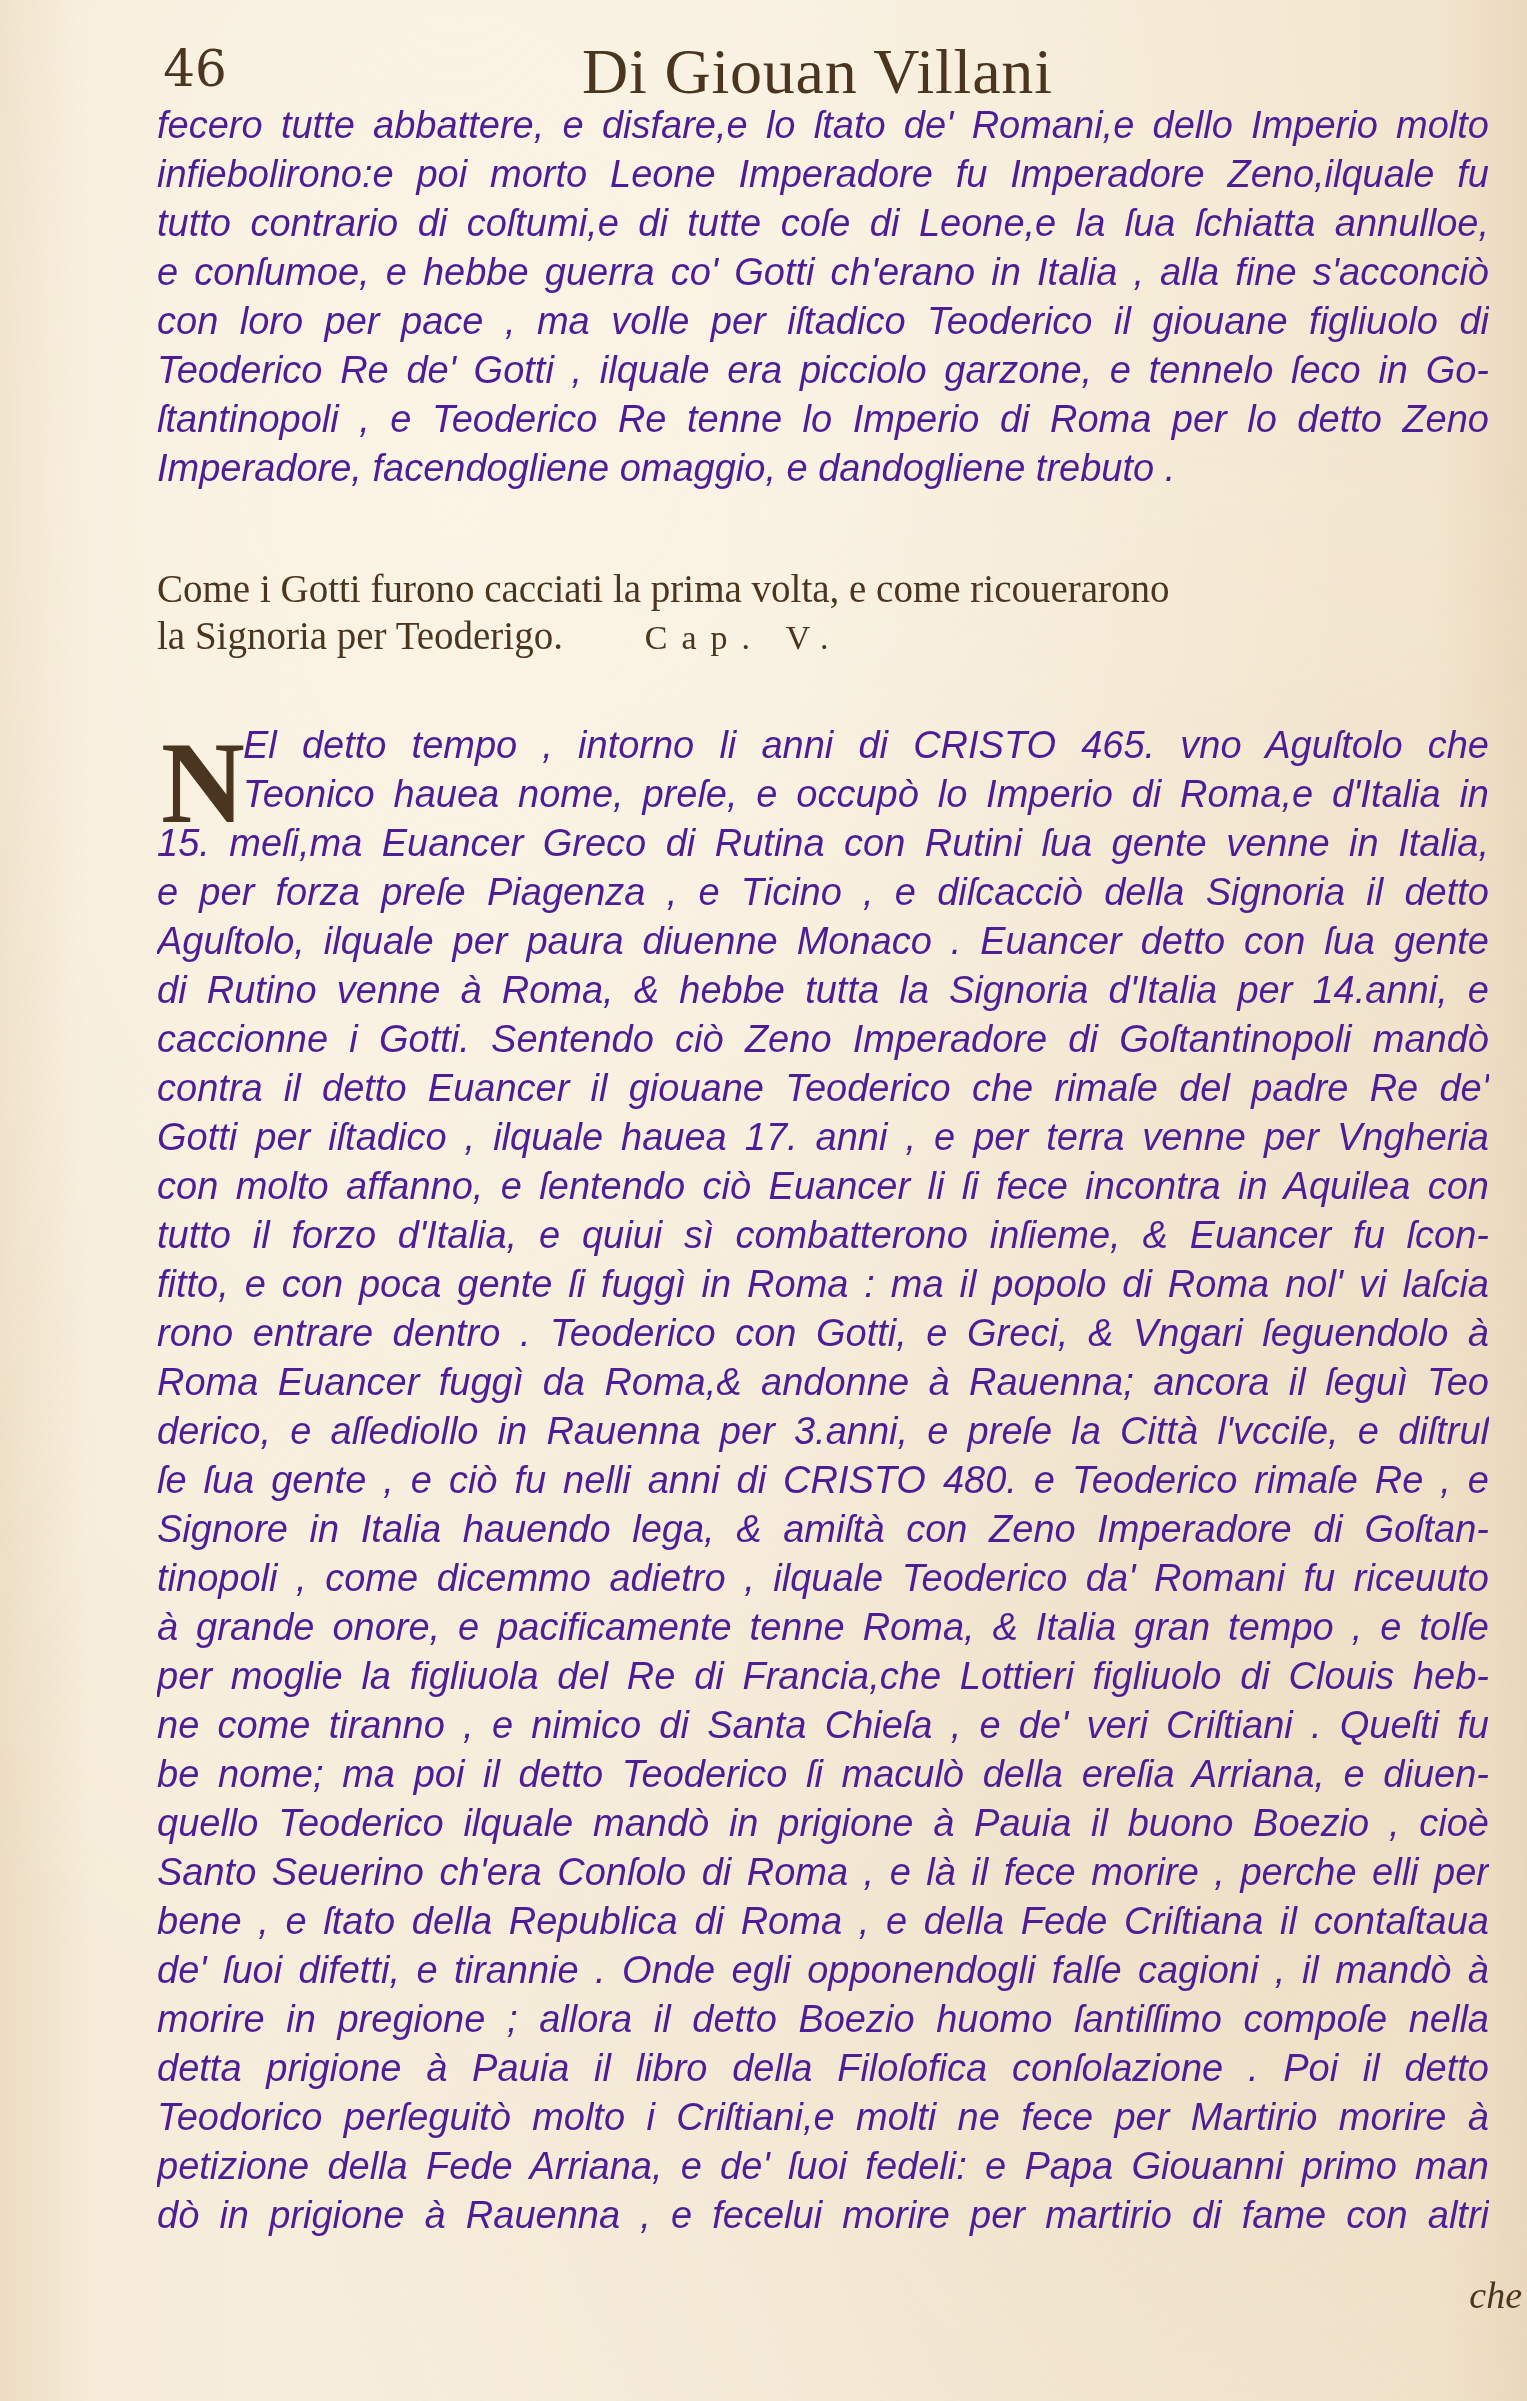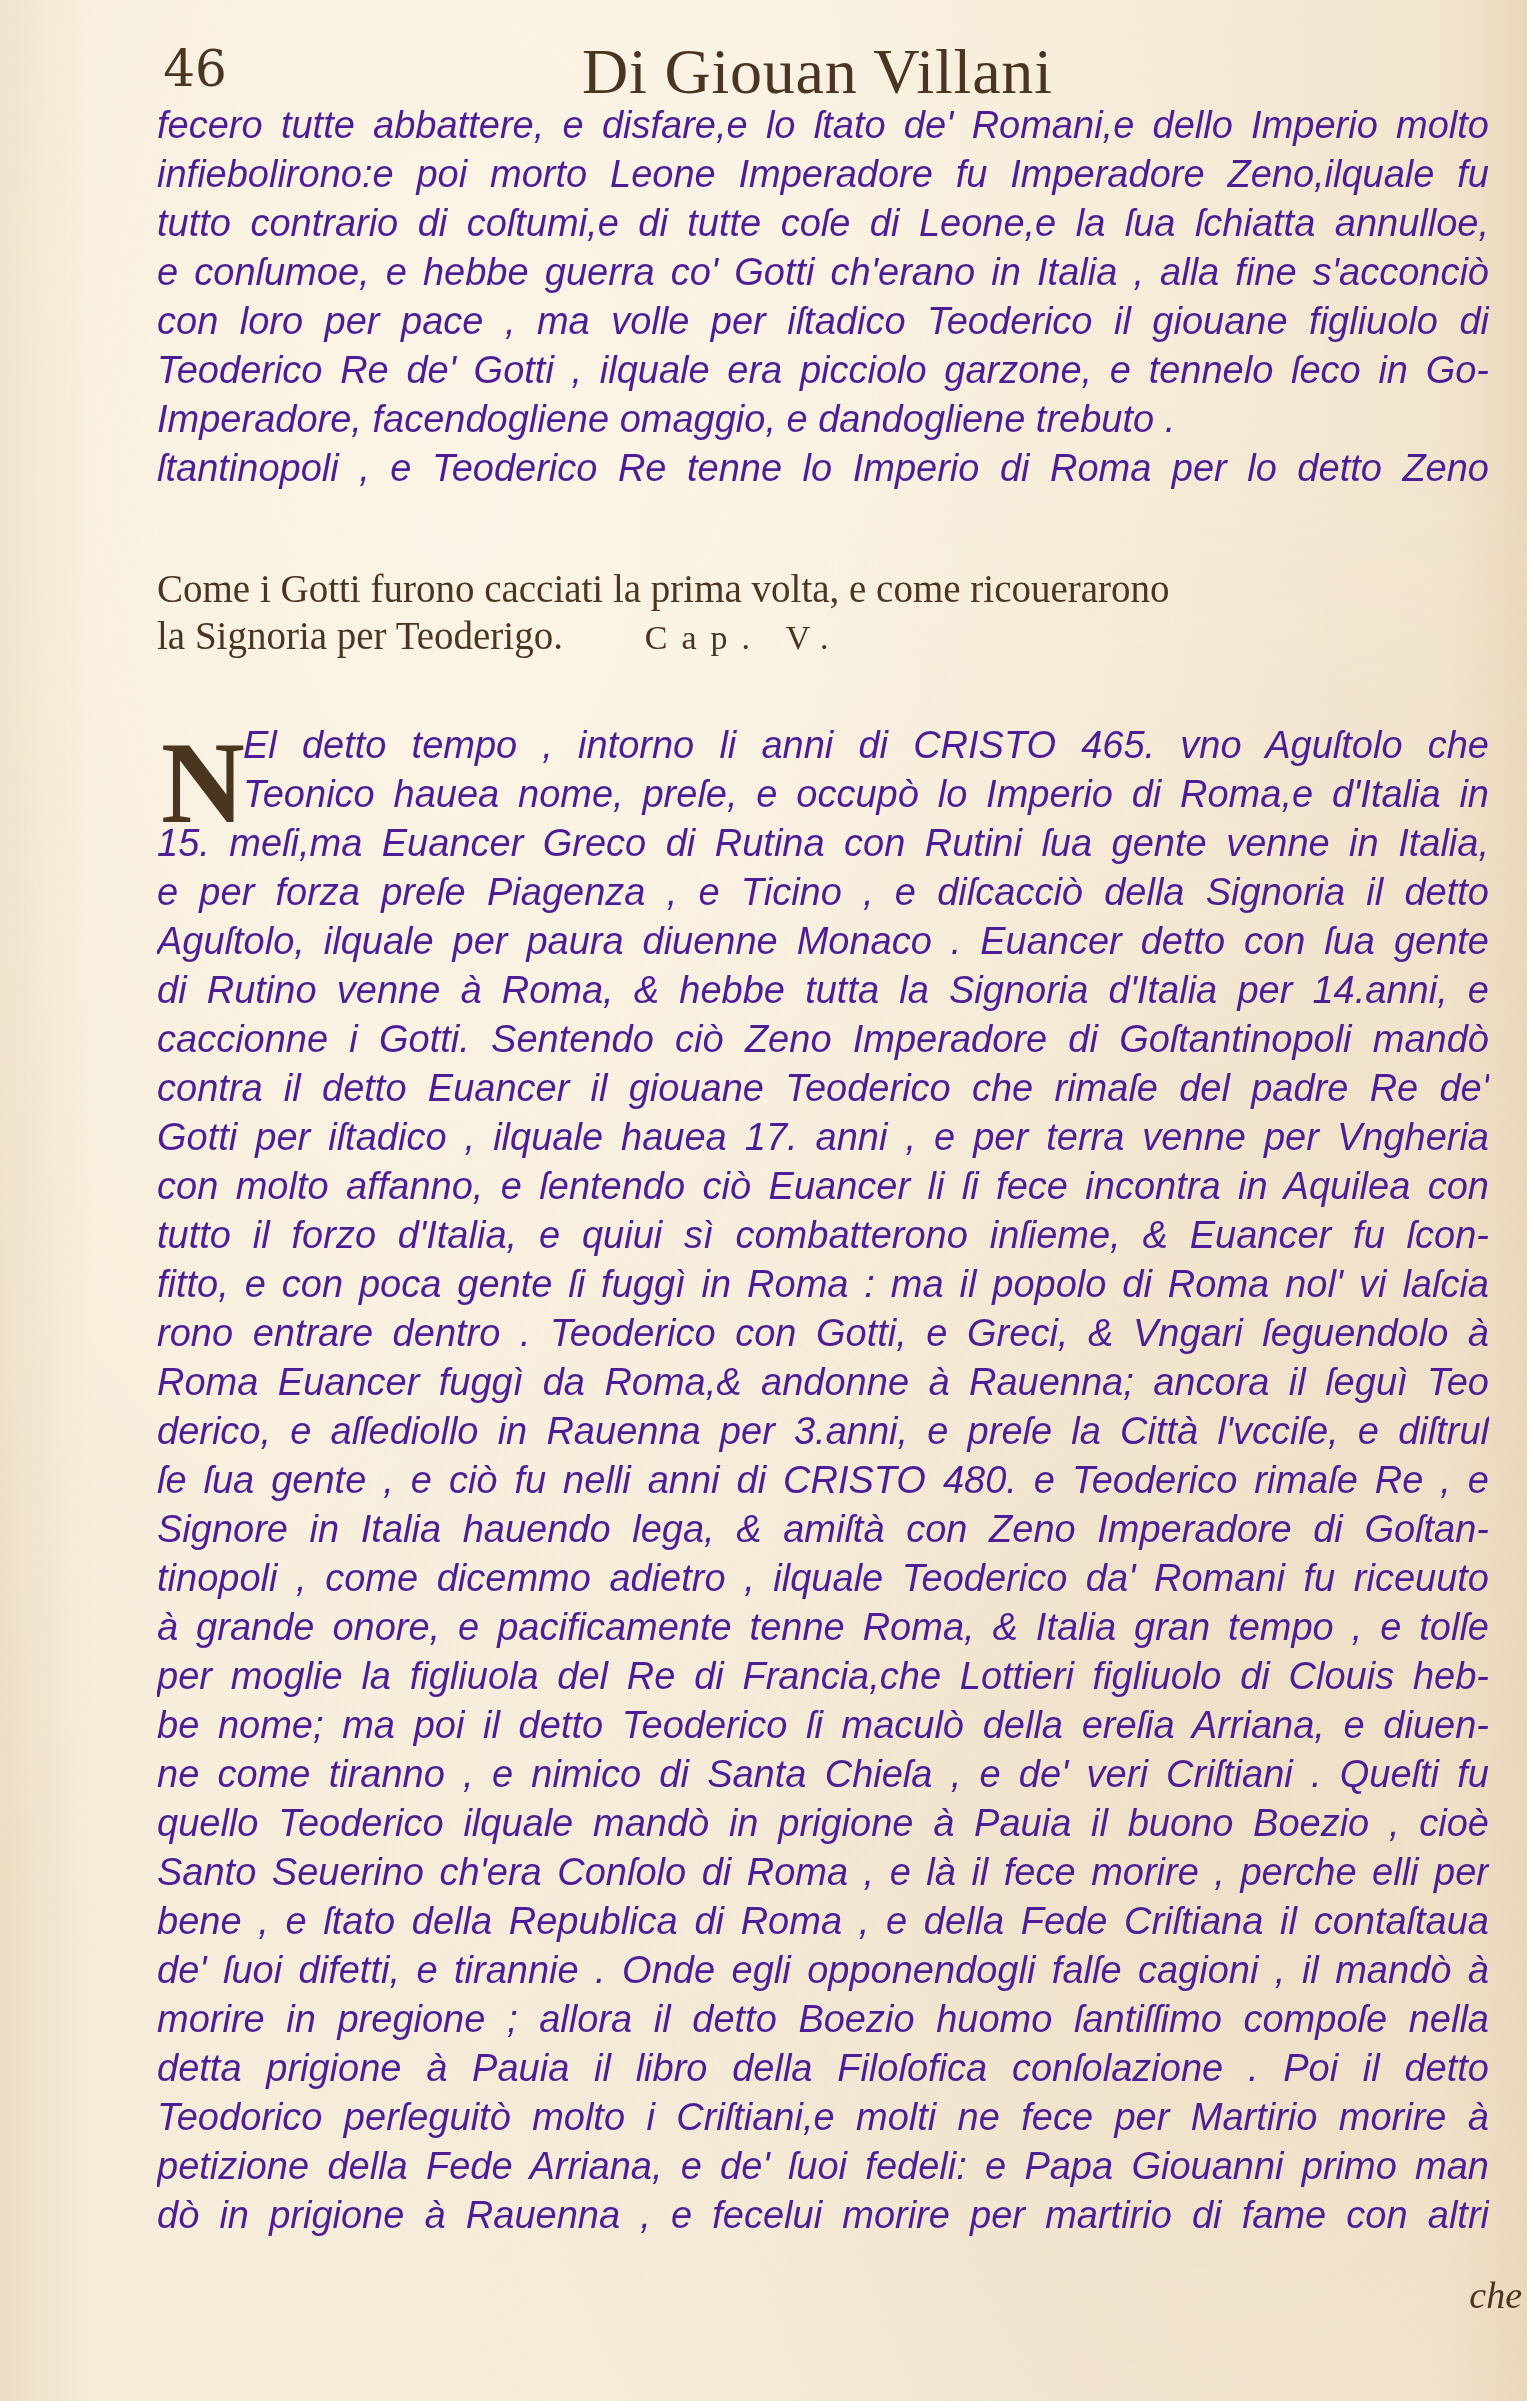--- a/index.html
+++ b/index.html
@@ -124,22 +124,22 @@
     <span class="running-title">Di Giouan Villani</span>
   </div>
 
   <div class="body-text block1">
     <div class="line">fecero tutte abbattere, e disfare,e lo ſtato de' Romani,e dello Imperio molto</div>
     <div class="line">infiebolirono:e poi morto Leone Imperadore fu Imperadore Zeno,ilquale fu</div>
     <div class="line">tutto contrario di coſtumi,e di tutte coſe di Leone,e la ſua ſchiatta annulloe,</div>
     <div class="line">e conſumoe, e hebbe guerra co' Gotti ch'erano in Italia , alla fine s'acconciò</div>
     <div class="line">con loro per pace , ma volle per iſtadico Teoderico il giouane figliuolo di</div>
     <div class="line">Teoderico Re de' Gotti , ilquale era picciolo garzone, e tennelo ſeco in Go-</div>
+    <div class="line">ſtantinopoli , e Teoderico Re tenne lo Imperio di Roma per lo detto Zeno</div>
     <div class="line last">Imperadore, facendogliene omaggio, e dandogliene trebuto .</div>
-    <div class="line">ſtantinopoli , e Teoderico Re tenne lo Imperio di Roma per lo detto Zeno</div>
   </div>
 
   <div class="chapter-heading">
     <div>Come i Gotti furono cacciati la prima volta, e come ricouerarono</div>
     <div>
       <span>la Signoria per Teoderigo.</span>
       <span class="cap">Cap. V.</span>
     </div>
   </div>
 
@@ -159,22 +159,22 @@
     <div class="line">tutto il forzo d'Italia, e quiui sì combatterono inſieme, &amp; Euancer fu ſcon-</div>
     <div class="line">fitto, e con poca gente ſi fuggì in Roma : ma il popolo di Roma nol' vi laſcia</div>
     <div class="line">rono entrare dentro . Teoderico con Gotti, e Greci, &amp; Vngari ſeguendolo à</div>
     <div class="line">Roma Euancer fuggì da Roma,&amp; andonne à Rauenna; ancora il ſeguì Teo</div>
     <div class="line">derico, e aſſediollo in Rauenna per 3.anni, e preſe la Città l'vcciſe, e diſtruſ</div>
     <div class="line">ſe ſua gente , e ciò fu nelli anni di CRISTO 480. e Teoderico rimaſe Re , e</div>
     <div class="line">Signore in Italia hauendo lega, &amp; amiſtà con Zeno Imperadore di Goſtan-</div>
     <div class="line">tinopoli , come dicemmo adietro , ilquale Teoderico da' Romani fu riceuuto</div>
     <div class="line">à grande onore, e pacificamente tenne Roma, &amp; Italia gran tempo , e tolſe</div>
     <div class="line">per moglie la figliuola del Re di Francia,che Lottieri figliuolo di Clouis heb-</div>
+    <div class="line">ne come tiranno , e nimico di Santa Chieſa , e de' veri Criſtiani . Queſti fu</div>
     <div class="line">be nome; ma poi il detto Teoderico ſi maculò della ereſia Arriana, e diuen-</div>
-    <div class="line">ne come tiranno , e nimico di Santa Chieſa , e de' veri Criſtiani . Queſti fu</div>
     <div class="line">quello Teoderico ilquale mandò in prigione à Pauia il buono Boezio , cioè</div>
     <div class="line">Santo Seuerino ch'era Conſolo di Roma , e là il fece morire , perche elli per</div>
     <div class="line">bene , e ſtato della Republica di Roma , e della Fede Criſtiana il contaſtaua</div>
     <div class="line">de' ſuoi difetti, e tirannie . Onde egli opponendogli falſe cagioni , il mandò à</div>
     <div class="line">morire in pregione ; allora il detto Boezio huomo ſantiſſimo compoſe nella</div>
     <div class="line">detta prigione à Pauia il libro della Filoſofica conſolazione . Poi il detto</div>
     <div class="line">Teodorico perſeguitò molto i Criſtiani,e molti ne fece per Martirio morire à</div>
     <div class="line">petizione della Fede Arriana, e de' ſuoi fedeli: e Papa Giouanni primo man</div>
     <div class="line">dò in prigione à Rauenna , e fecelui morire per martirio di fame con altri</div>
   </div>

